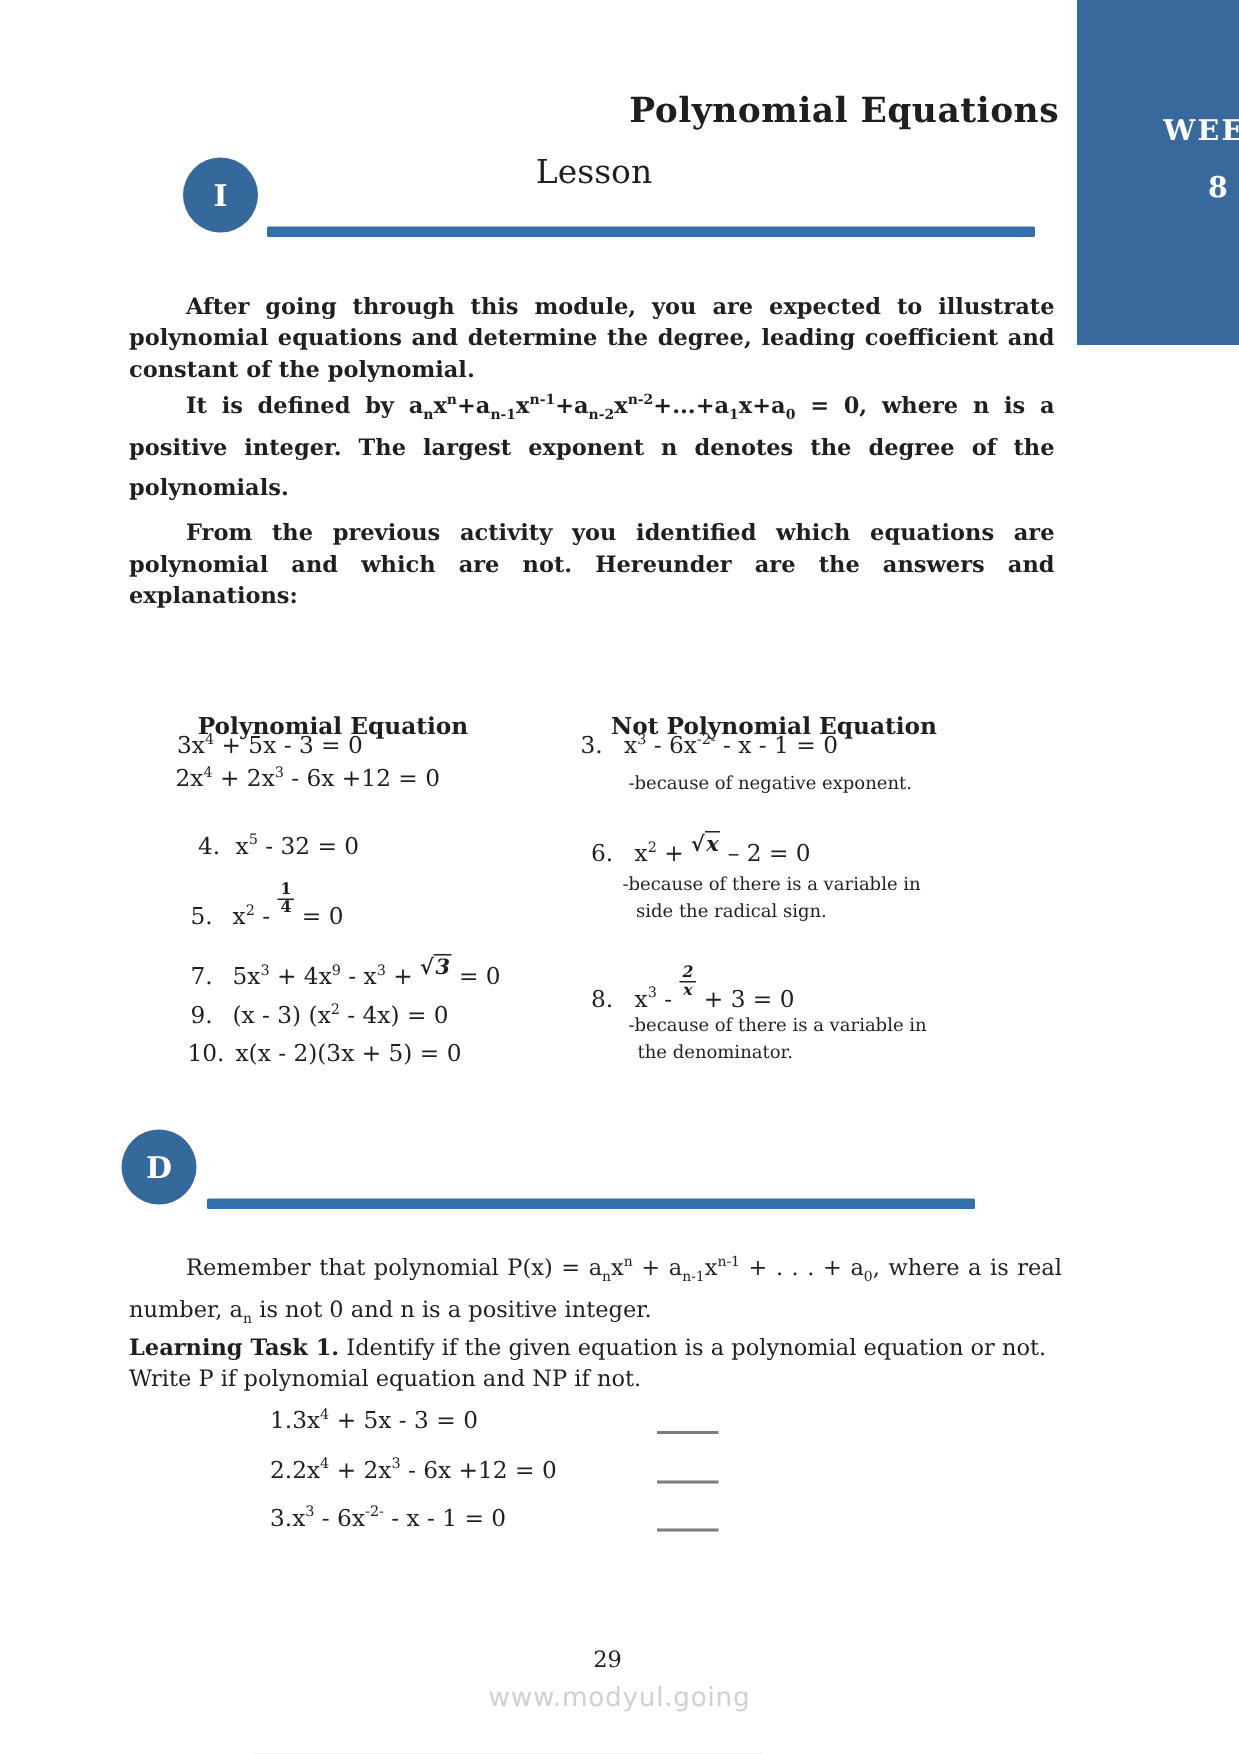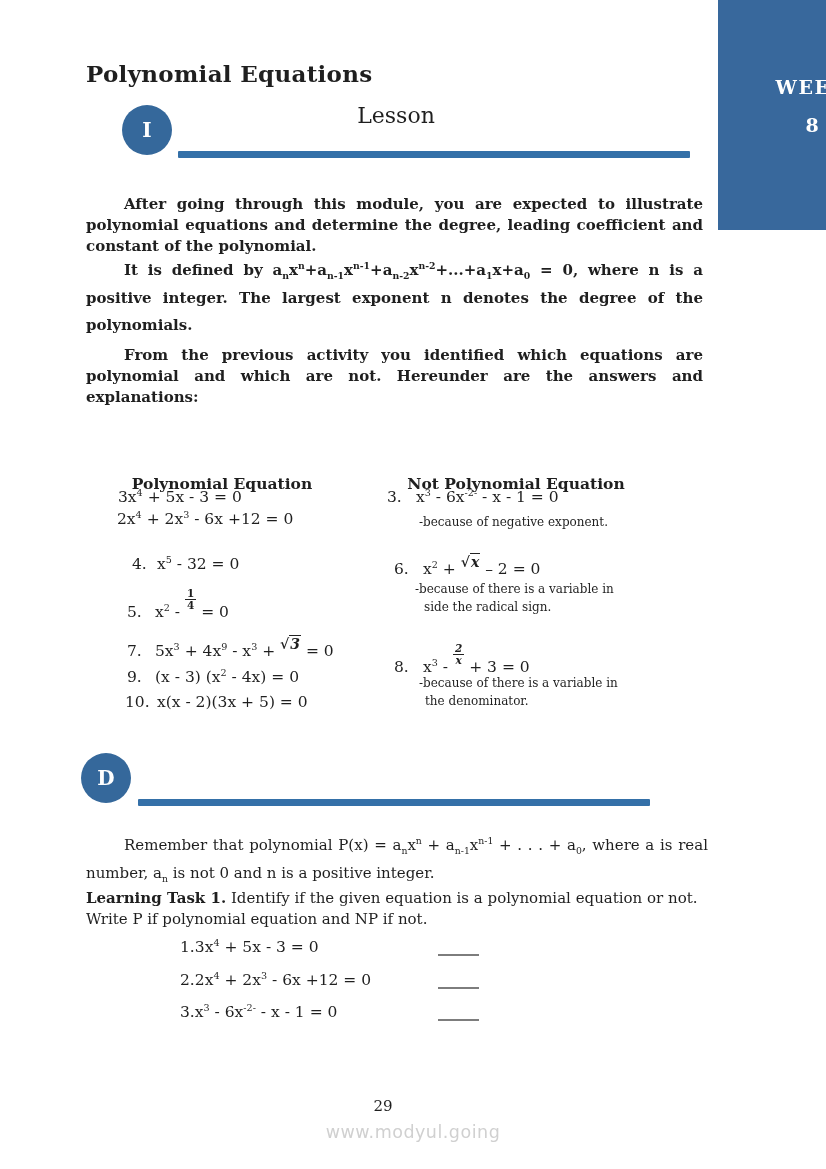--- a/index.html
+++ b/index.html
@@ -6,21 +6,21 @@
   .page{position:relative;width:826px;height:1169px;margin:0 auto;background:#ffffff;
         font-family:"DejaVu Serif","Liberation Serif",serif;color:#1f1f1f;overflow:hidden;}
 
   
   .week-box{position:absolute;left:718px;top:0;width:108px;height:230px;background:#38689C;
             color:#fff;text-align:center;font-weight:bold;padding-left:40px;}
   .week-label{margin-top:76px;font-size:19px;letter-spacing:1.5px;}
   .week-number{margin-top:16px;font-size:19px;}
 
   
-  .title{position:absolute;left:86px;top:60px;width:620px;text-align:left;
+  .title{position:absolute;left:86px;top:60px;width:620px;text-align:right;
          font-size:23px;font-weight:bold;letter-spacing:.3px;}
   .subtitle{position:absolute;left:86px;top:103px;width:620px;text-align:center;font-size:22px;}
 
   .badge{position:absolute;width:50px;height:50px;border-radius:50%;background:#35689B;color:#fff;
          font-weight:bold;font-size:20px;display:flex;align-items:center;justify-content:center;}
   .badge-i{left:122px;top:105px;}
   .badge-d{left:81px;top:753px;}
   .rule{position:absolute;height:7px;background:#3470A8;border-radius:1px;}
   .rule-i{left:178px;top:151px;width:512px;}
   .rule-d{left:138px;top:799px;width:512px;}
@@ -79,21 +79,21 @@
             text-align:justify;text-indent:38px;margin-top:14px;}
   .lt-intro{position:absolute;left:86px;top:888px;width:625px;font-size:15px;line-height:20.5px;}
   .lt-list{position:absolute;left:180px;top:930px;font-size:15.5px;width:400px;}
   .lt-item{position:absolute;white-space:nowrap;}
   .lt0{top:8px;} .lt1{top:41px;} .lt2{top:73px;}
   .blank{position:absolute;left:258px;top:2px;width:41px;height:14px;border-bottom:2px solid #7d7d7d;}
 
   
   .imprint{position:absolute;left:400px;top:1069px;width:307px;text-align:right;
            font-style:italic;font-size:14.5px;}
-  .pagenum{position:absolute;left:76px;top:1097px;width:614px;text-align:center;font-size:15px;}
+  .pagenum{position:absolute;left:98px;top:1097px;width:614px;text-align:center;font-size:15px;}
   .watermark{position:absolute;left:0;top:1122px;width:826px;text-align:center;
              font-family:"DejaVu Sans","Liberation Sans",sans-serif;font-size:17.5px;
              color:#d0d0d0;letter-spacing:.5px;}
 </style>
 </head>
 <body>
 
 <div class="page">
 
   <div class="week-box">

